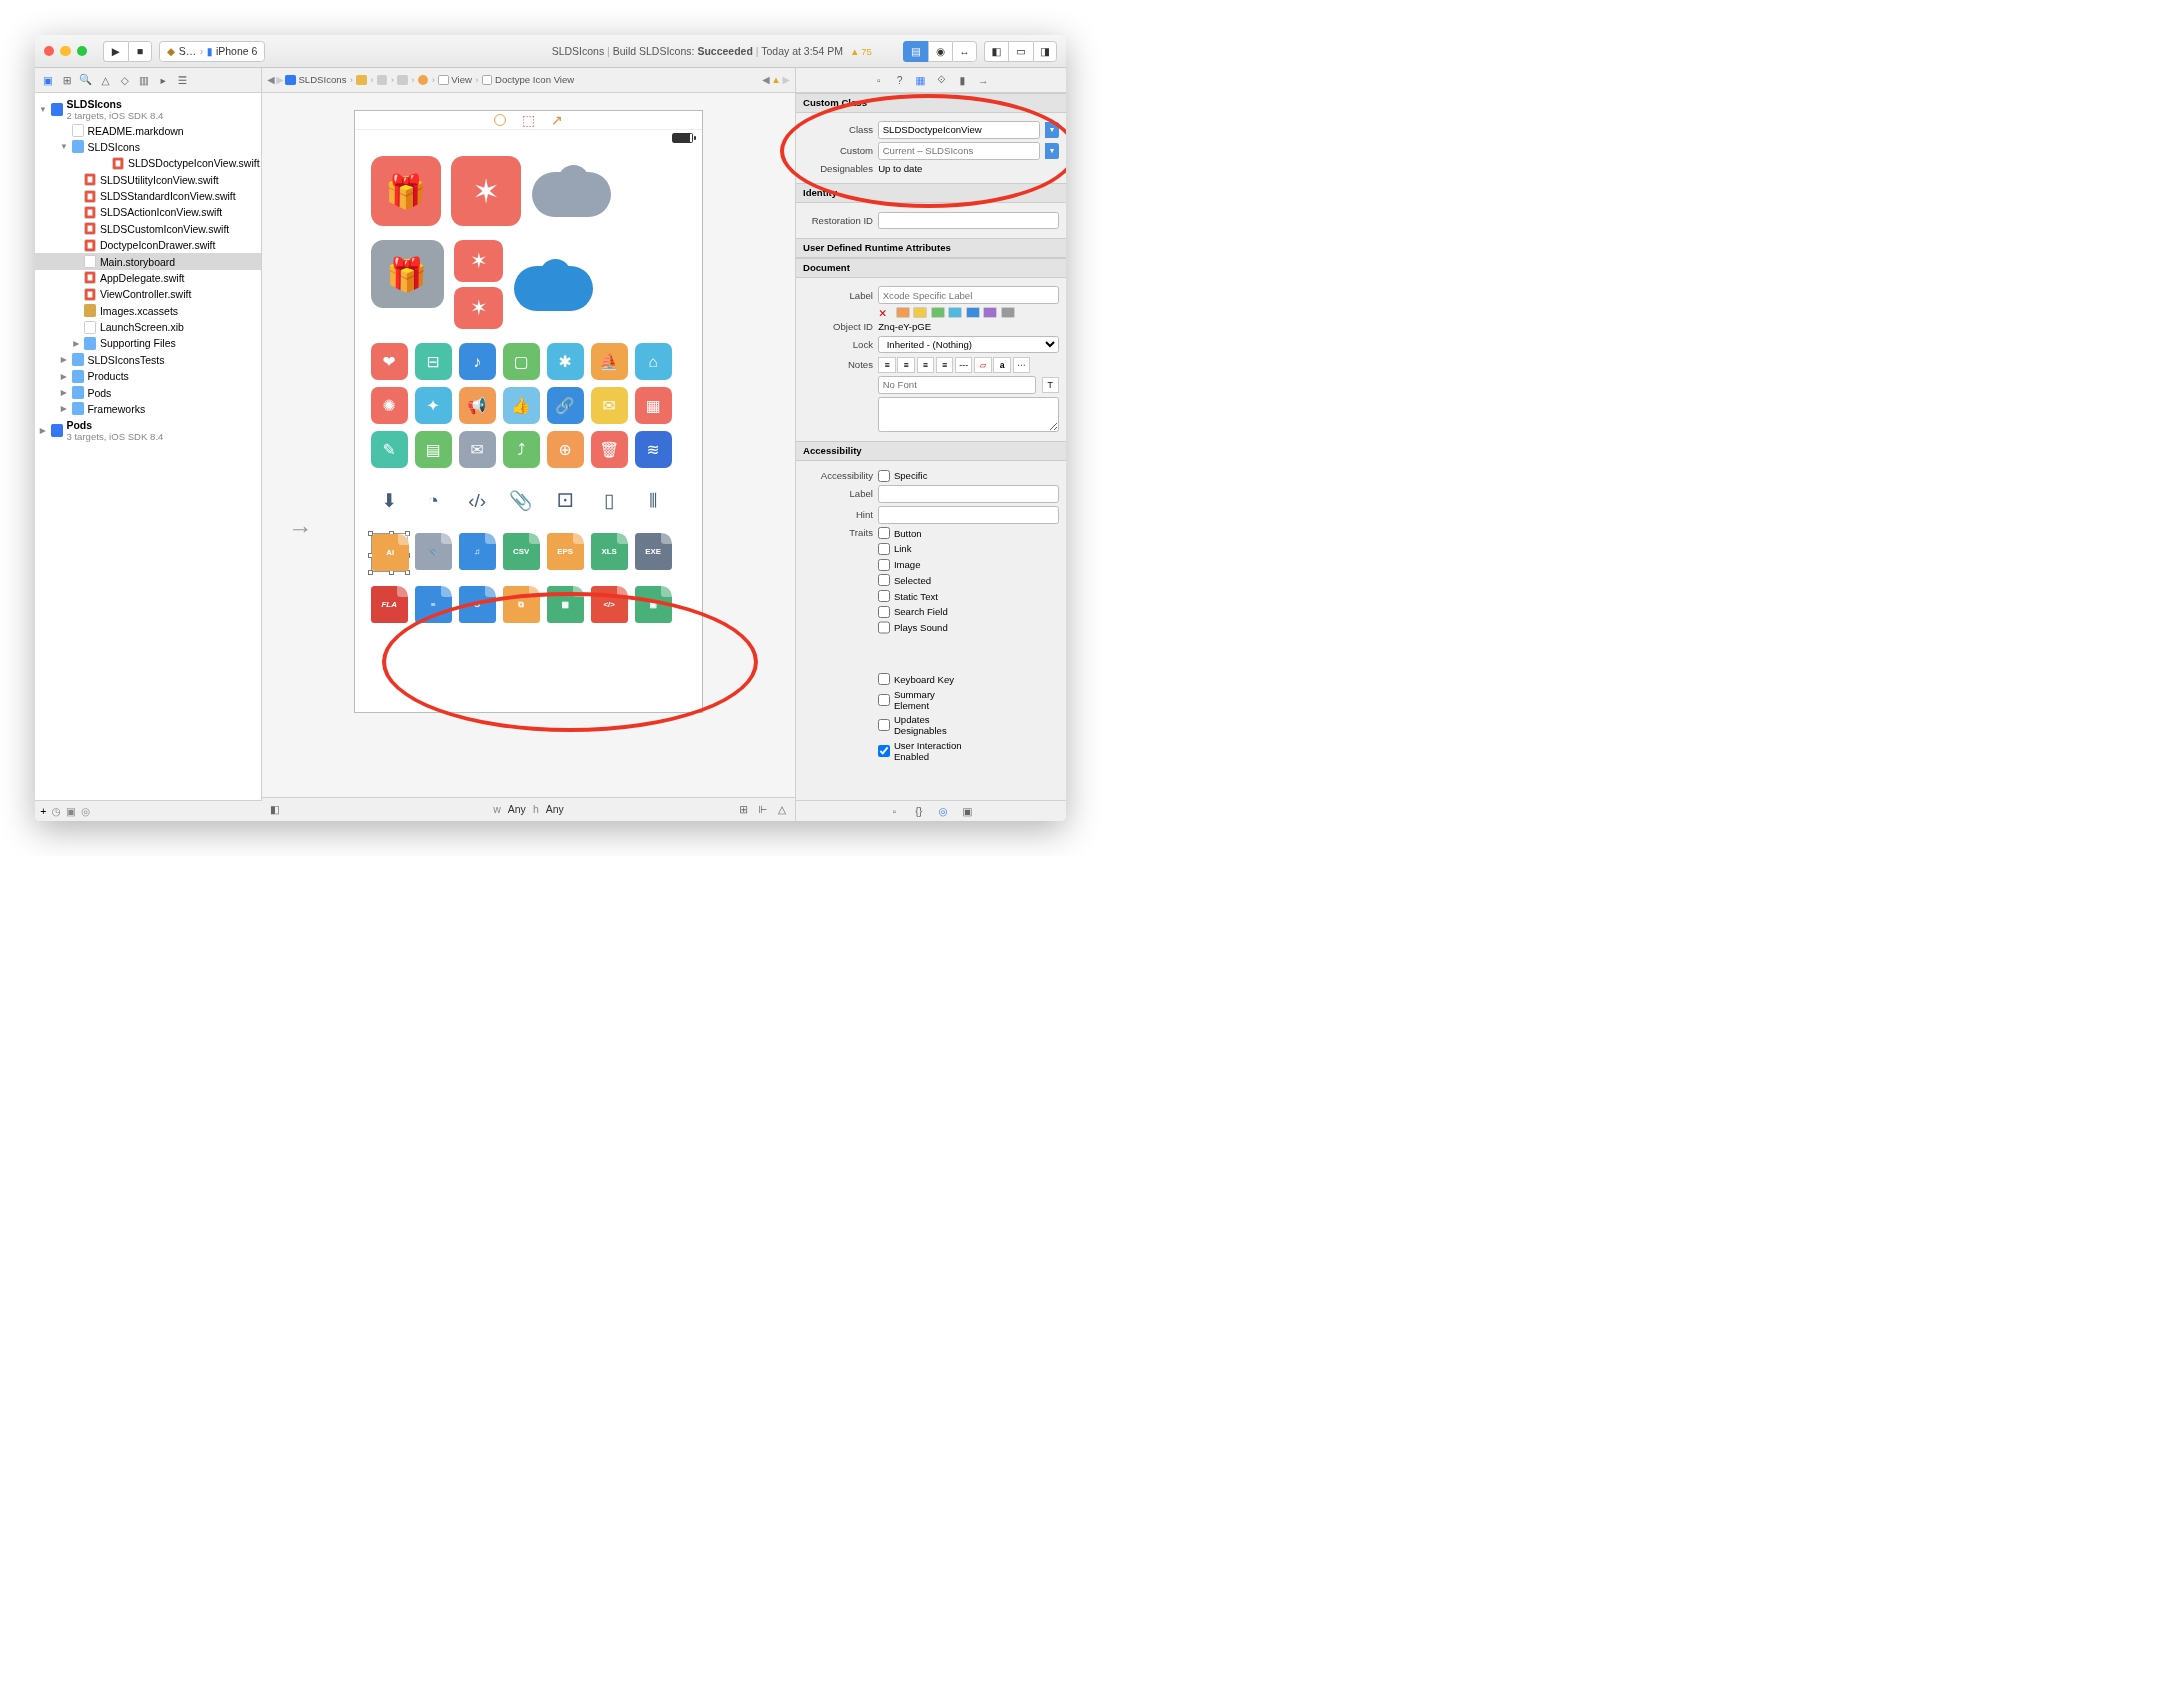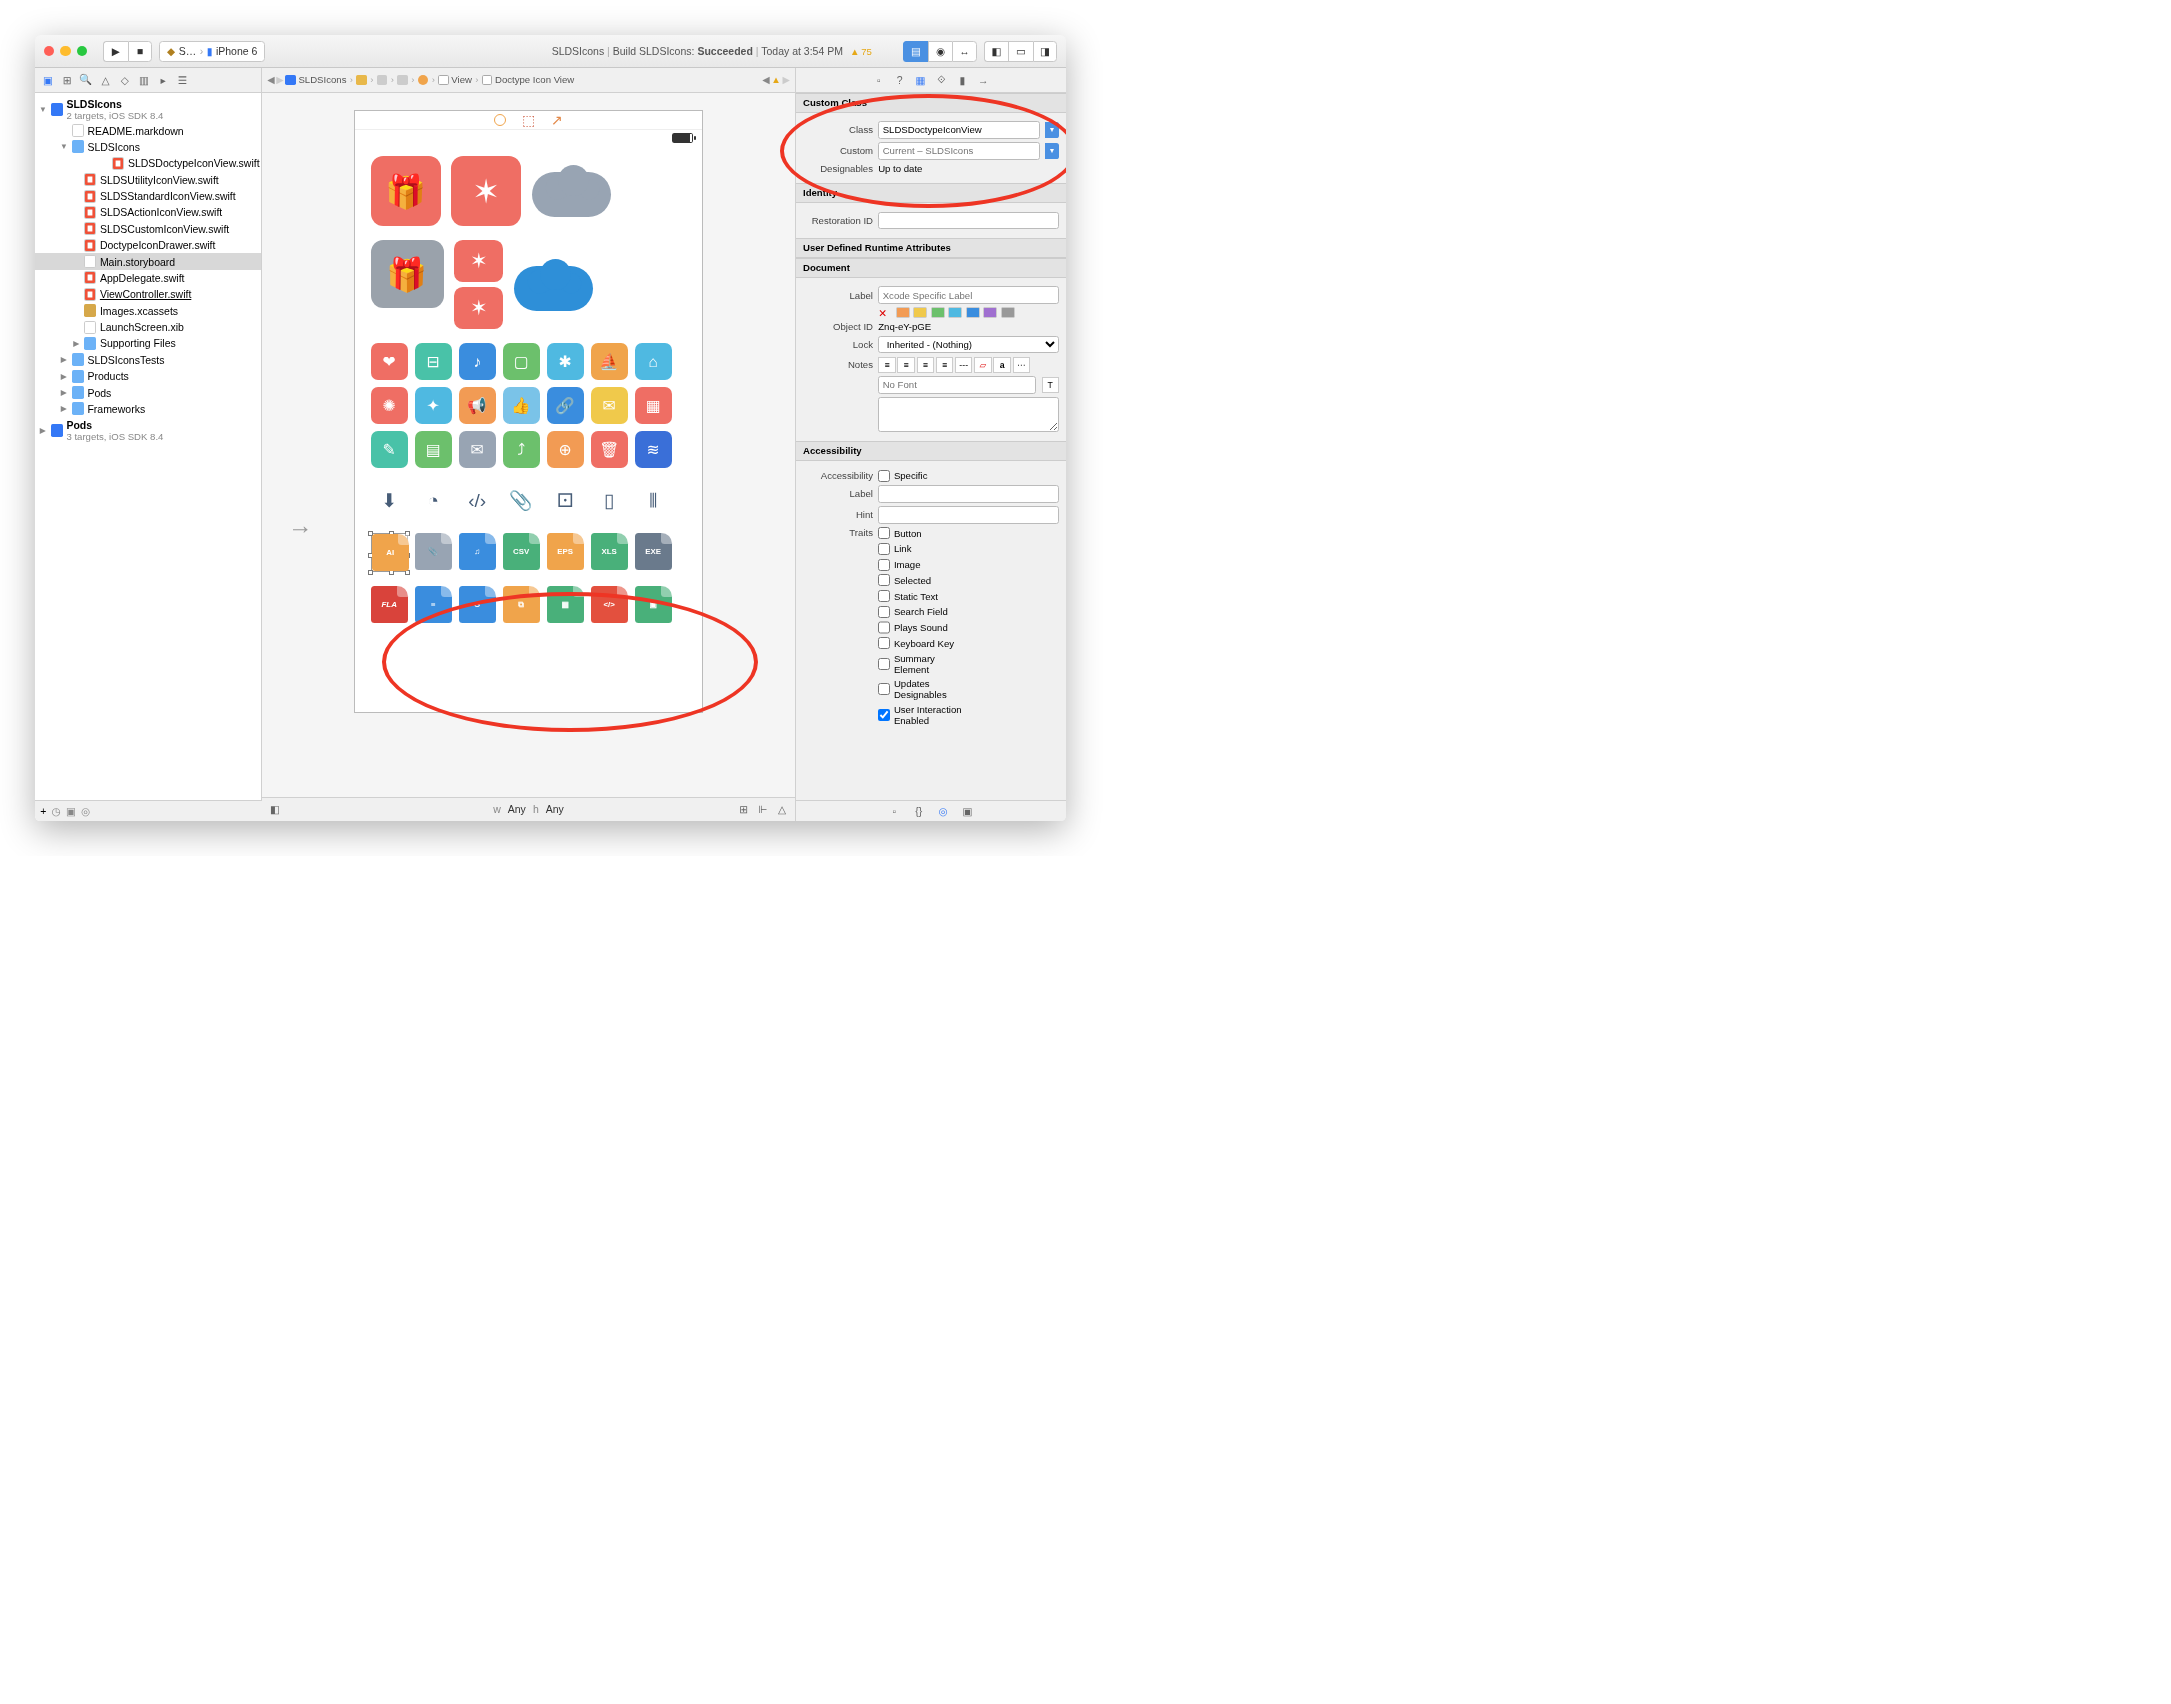--- a/index.html
+++ b/index.html
@@ -270,21 +270,21 @@
           <div class="node sel" style="padding-left: 37px;">
             <span class="disclosure"></span>
             <span class="file-ico fi-sb"></span>
             <span class="label">Main.storyboard</span>
           </div>
           <div class="node" style="padding-left: 37px;">
             <span class="disclosure"></span>
             <span class="file-ico fi-swift"></span>
             <span class="label">AppDelegate.swift</span>
           </div>
-          <div class="node" style="padding-left: 37px; text-decoration: underline;">
+          <div class="node" style="padding-left: 37px;">
             <span class="disclosure"></span>
             <span class="file-ico fi-swift"></span>
             <span class="label">ViewController.swift</span>
           </div>
           <div class="node" style="padding-left: 37px;">
             <span class="disclosure"></span>
             <span class="file-ico fi-yellow"></span>
             <span class="label">Images.xcassets</span>
           </div>
           <div class="node" style="padding-left: 37px;">
@@ -598,21 +598,21 @@
                 <span>Static Text</span>
               </label>
               <label class="chk" style="width: 87px;">
                 <input type="checkbox" style="">
                 <span>Search Field</span>
               </label>
               <label class="chk" style="width: 87px;">
                 <input type="checkbox" style="">
                 <span>Plays Sound</span>
               </label>
-              <label class="chk" style="width: 87px;">
+              <label class="chk" style="width: 87px; margin-top: 36px;">
                 <input type="checkbox" style="">
                 <span>Keyboard Key</span>
               </label>
               <label class="chk" style="width: 87px;">
                 <input type="checkbox" style="">
                 <span>Summary Element</span>
               </label>
               <label class="chk" style="width: 87px;">
                 <input type="checkbox" style="">
                 <span>Updates Designables</span>

